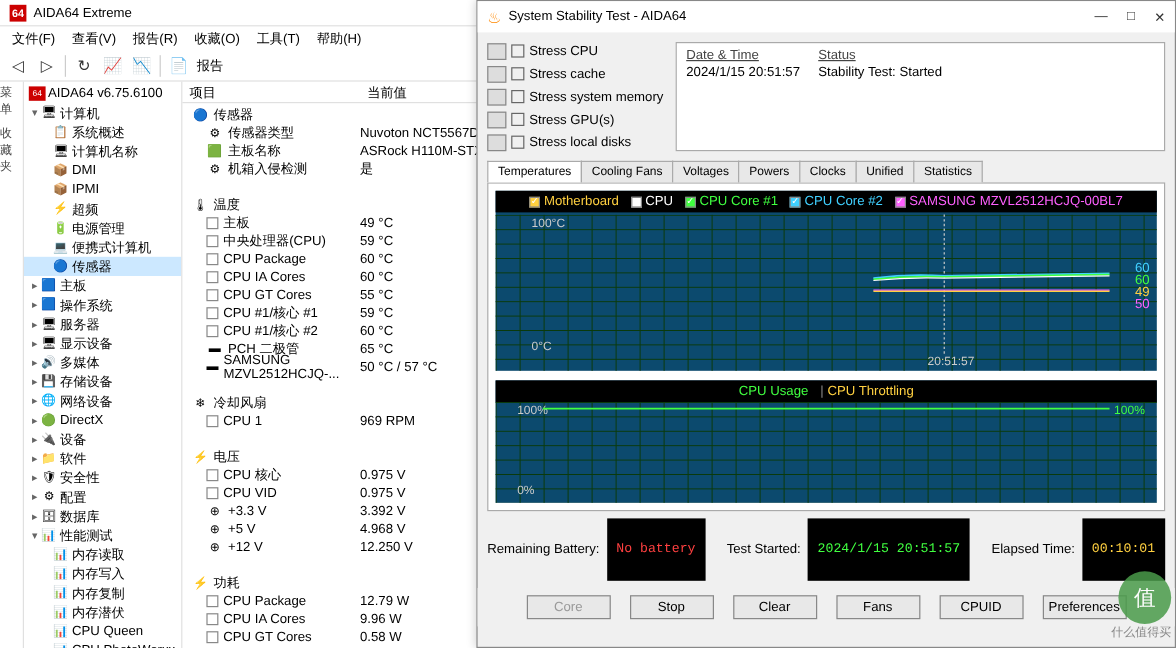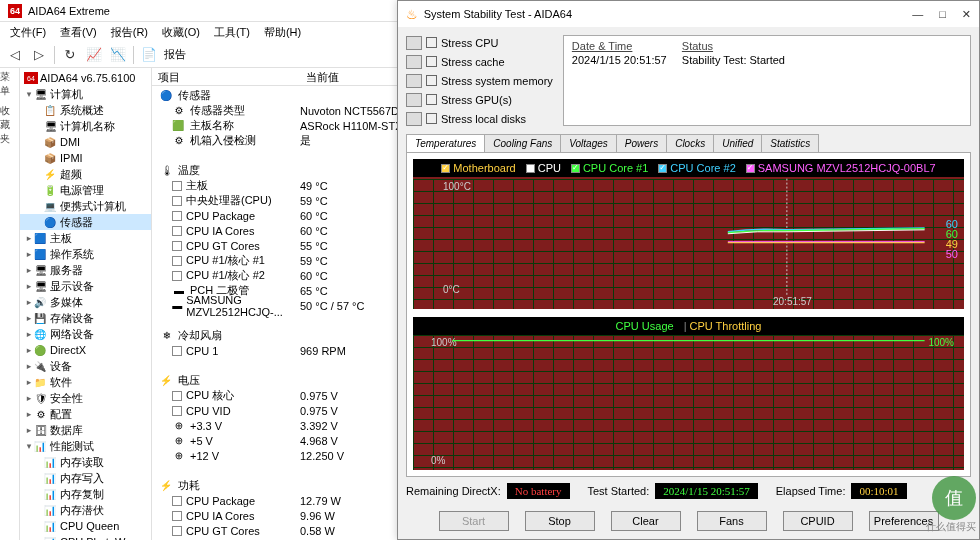--- a/index.html
+++ b/index.html
@@ -41,35 +41,35 @@
 .stress-row{display:flex;align-items:center;gap:4px;height:15px;}
 .stress-row .sico{width:16px;height:14px;border:1px solid #888;background:#ddd;}
 .stress-row .cb{width:11px;height:11px;border:1px solid #666;display:flex;align-items:center;justify-content:center;font-size:9px;}
 .stress-row .cb.on{background:#fff;}
 .stress-row .cb.on::after{content:"✓";color:#000;}
 .status-box{flex:1;border:1px solid #aaa;background:#fff;padding:4px 8px;}
 .status-box .hdr{display:flex;font-size:10px;color:#444;text-decoration:underline;}
 .status-box .hdr div:first-child{width:110px;}
 .status-box .row{display:flex;margin-top:2px;}
 .status-box .row div:first-child{width:110px;}
-.tabs{display:flex;padding:0 8px;font-style:italic;}
+.tabs{display:flex;padding:0 8px;}
 .tab{padding:3px 8px;border:1px solid #aaa;border-bottom:none;background:#e8e8e8;font-size:10px;margin-right:-1px;}
 .tab.active{background:#fff;}
 .chart-area{margin:0 8px;border:1px solid #aaa;background:#fff;padding:6px;}
-.chart{background:#7f1d1d;position:relative;}
+.chart{background:#0c4a6e;position:relative;}
 .chart.temp{height:150px;}
-.chart.cpu{height:153px;margin-top:8px;}
+.chart.cpu{height:102px;margin-top:8px;}
 .legend{display:flex;gap:10px;justify-content:center;padding:3px 0;font-size:10px;}
 .legend span{display:flex;align-items:center;gap:3px;}
 .legend .lc{width:9px;height:9px;border:1px solid #888;}
 .legend .lc.on::after{content:"✓";font-size:8px;color:#fff;display:block;text-align:center;line-height:8px;}
 .grid-lines{position:absolute;inset:0;background-image:linear-gradient(#0a3a0a 1px,transparent 1px),linear-gradient(90deg,#0a3a0a 1px,transparent 1px);background-size:20px 12px;}
 .chart-label{position:absolute;color:#ccc;font-size:10px;}
 .bottom-bar{display:flex;align-items:center;padding:6px 8px;gap:6px;font-size:10px;}
-.bottom-bar .val-box{background:#000;padding:2px 8px;font-family:Liberation Serif, serif;}
+.bottom-bar .val-box{background:#000;padding:20px 8px;font-family:Liberation Mono, monospace;}
 .btn-row{display:flex;justify-content:center;gap:16px;padding:6px 0;background:#f0f0f0;}
 .btn{width:70px;height:20px;border:1px solid #888;background:#e8e8e8;display:flex;align-items:center;justify-content:center;font-size:11px;text-decoration:underline;text-decoration-color:transparent;}
 .btn.disabled{color:#999;}
 .watermark{position:absolute;right:4px;bottom:20px;width:44px;height:44px;border-radius:50%;background:#4a9b4a;opacity:0.85;display:flex;flex-direction:column;align-items:center;justify-content:center;color:#fff;font-size:8px;}
 .watermark-txt{position:absolute;right:4px;bottom:6px;font-size:10px;color:#888;}
 svg.line-chart{position:absolute;inset:0;}
 </style>
 </head>
 <body>
 
@@ -567,29 +567,29 @@
       <div class="grid-lines" style="top:18px;"></div>
       <span class="chart-label" style="left:18px;top:20px">100%</span>
       <span class="chart-label" style="left:18px;bottom:4px">0%</span>
       <span class="chart-label" style="right:10px;top:20px;color:#40ff40">100%</span>
       <svg class="line-chart" viewBox="0 0 560 126">
         <line x1="40" y1="24" x2="520" y2="24" stroke="#40ff40" stroke-width="1.5"></line>
       </svg>
     </div>
   </div>
   <div class="bottom-bar">
-    <span>Remaining DirectX:</span>
+    <span>Remaining Battery:</span>
     <span class="val-box" style="color:#ff4040">No battery</span>
     <span style="margin-left:12px">Test Started:</span>
     <span class="val-box" style="color:#40ff40">2024/1/15 20:51:57</span>
     <span style="margin-left:12px">Elapsed Time:</span>
     <span class="val-box" style="color:#ffd040">00:10:01</span>
   </div>
   <div class="btn-row" id="btn-row">
-      <div class="btn disabled">Start</div>
+      <div class="btn disabled">Core</div>
       <div class="btn">Stop</div>
       <div class="btn">Clear</div>
       <div class="btn">Fans</div>
       <div class="btn">CPUID</div>
       <div class="btn">Preferences</div>
     </div>
 </div>
 
 <div class="watermark">
     <span style="font-size:18px">值</span>

